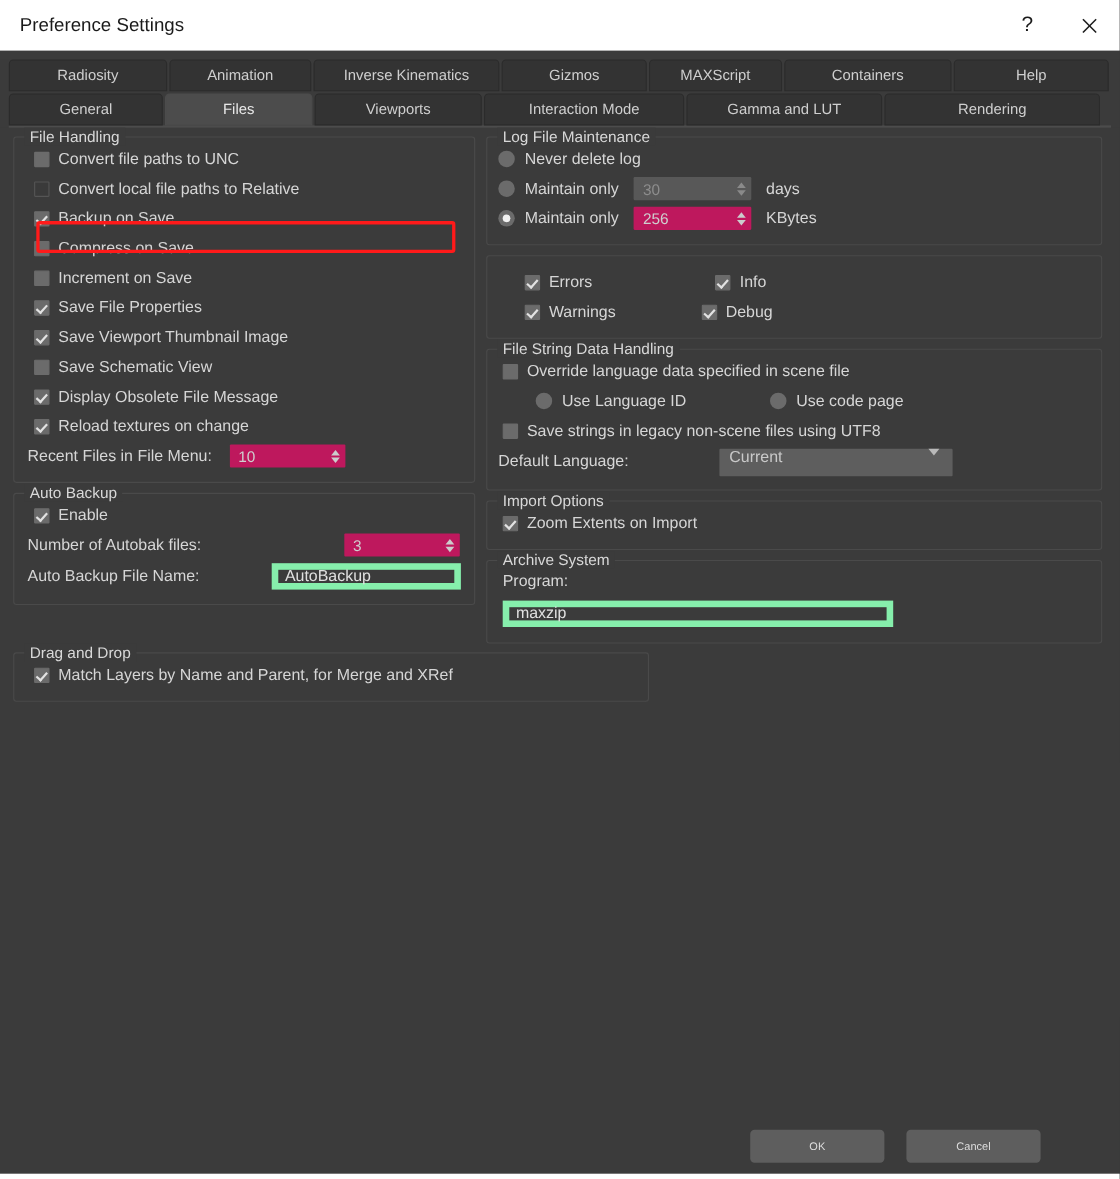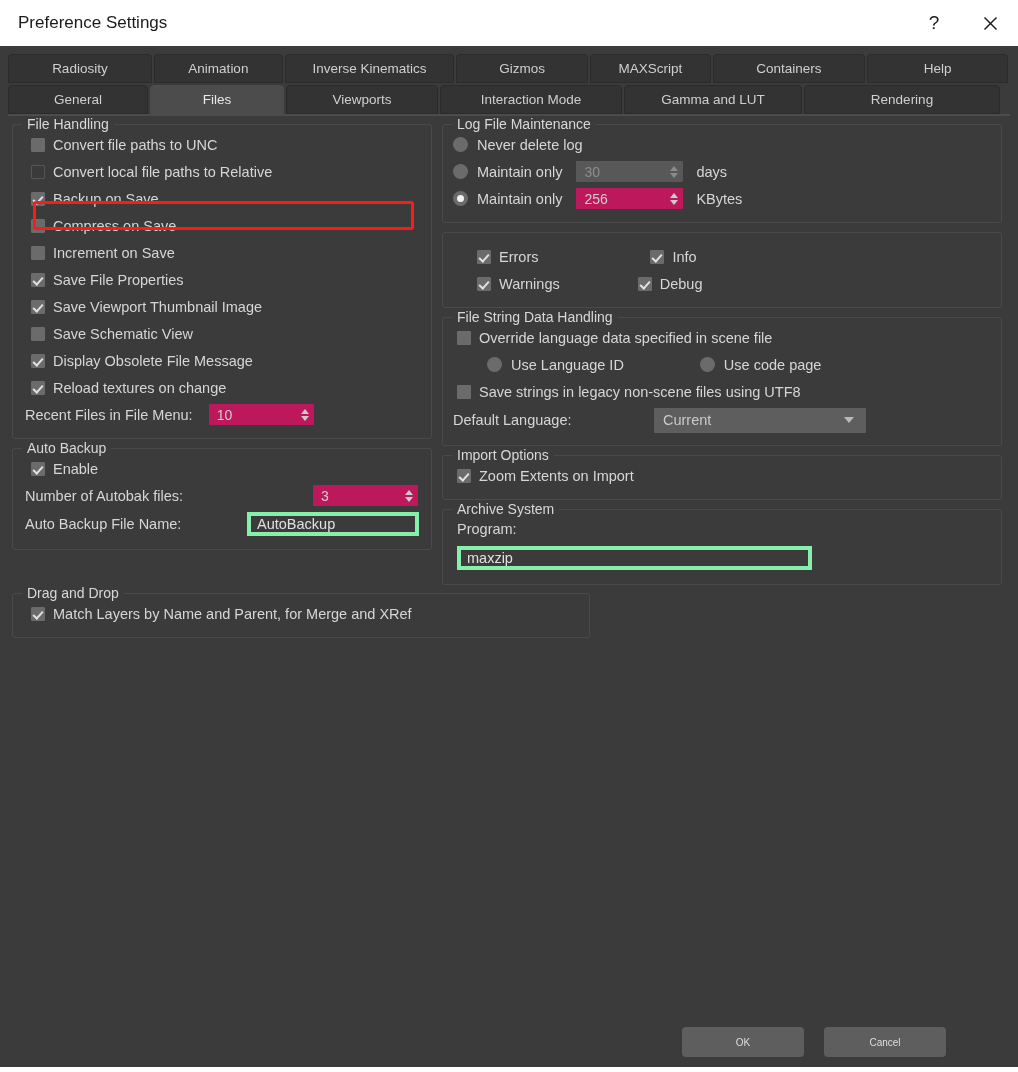--- a/index.html
+++ b/index.html
@@ -221,36 +221,36 @@
   }
   .sp-arrows i.up { border-bottom: 5px solid #cccccc; }
   .sp-arrows i.dn { border-top: 5px solid #cccccc; }
   .spinner.disabled .sp-arrows i.up { border-bottom-color: #8a8a8a; }
   .spinner.disabled .sp-arrows i.dn { border-top-color: #8a8a8a; }
 
   
   .textinput {
     height: 24px;
     background: #3b3b3b;
-    border: 4px solid #86efac;
+    border: 6px solid #86efac;
     display: flex;
     align-items: center;
     padding-left: 6px;
     font-size: 14.5px;
     color: #e0e0e0;
     box-sizing: border-box;
     cursor: text;
   }
 
   
   .dropdown {
     height: 25px;
     background: #5e5e5e;
     display: flex;
-    align-items: center;
+    align-items: flex-start;
     padding-left: 9px;
     font-size: 14.5px;
     color: #c9c9c9;
     box-sizing: border-box;
     position: relative;
     cursor: default;
     border-radius: 1px;
   }
   .dropdown .dd-arrow {
     position: absolute;

